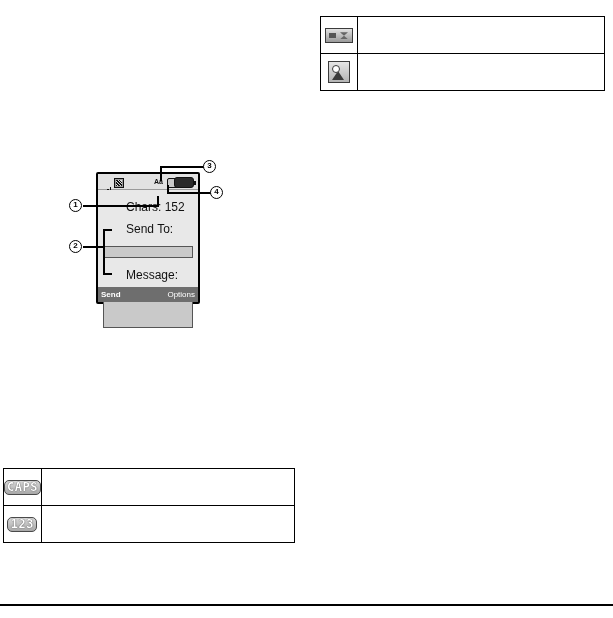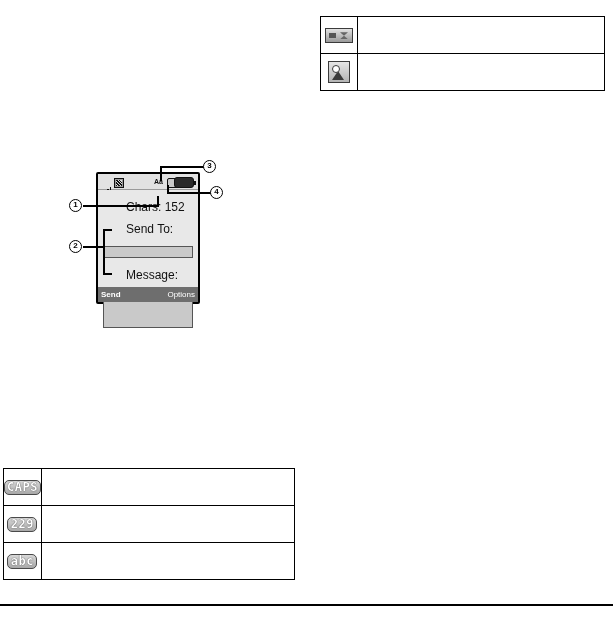--- a/index.html
+++ b/index.html
@@ -386,26 +386,20 @@
 <table id="table-bottom-left" class="legend-table">
   <tbody>
     <tr>
       <td class="legend-icon-cell">
         <span class="chip chip-wide">CAPS</span>
       </td>
       <td class="legend-desc-cell"></td>
     </tr>
     <tr>
       <td class="legend-icon-cell">
-        <span class="chip chip-wide">229</span>
-      </td>
-      <td class="legend-desc-cell"></td>
-    </tr>
-    <tr>
-      <td class="legend-icon-cell">
-        <span class="chip chip-wide">abc</span>
+        <span class="chip chip-wide">123</span>
       </td>
       <td class="legend-desc-cell"></td>
     </tr>
   </tbody>
 </table>
 
 <div id="bottom-rule"></div>
 
 </body></html>

